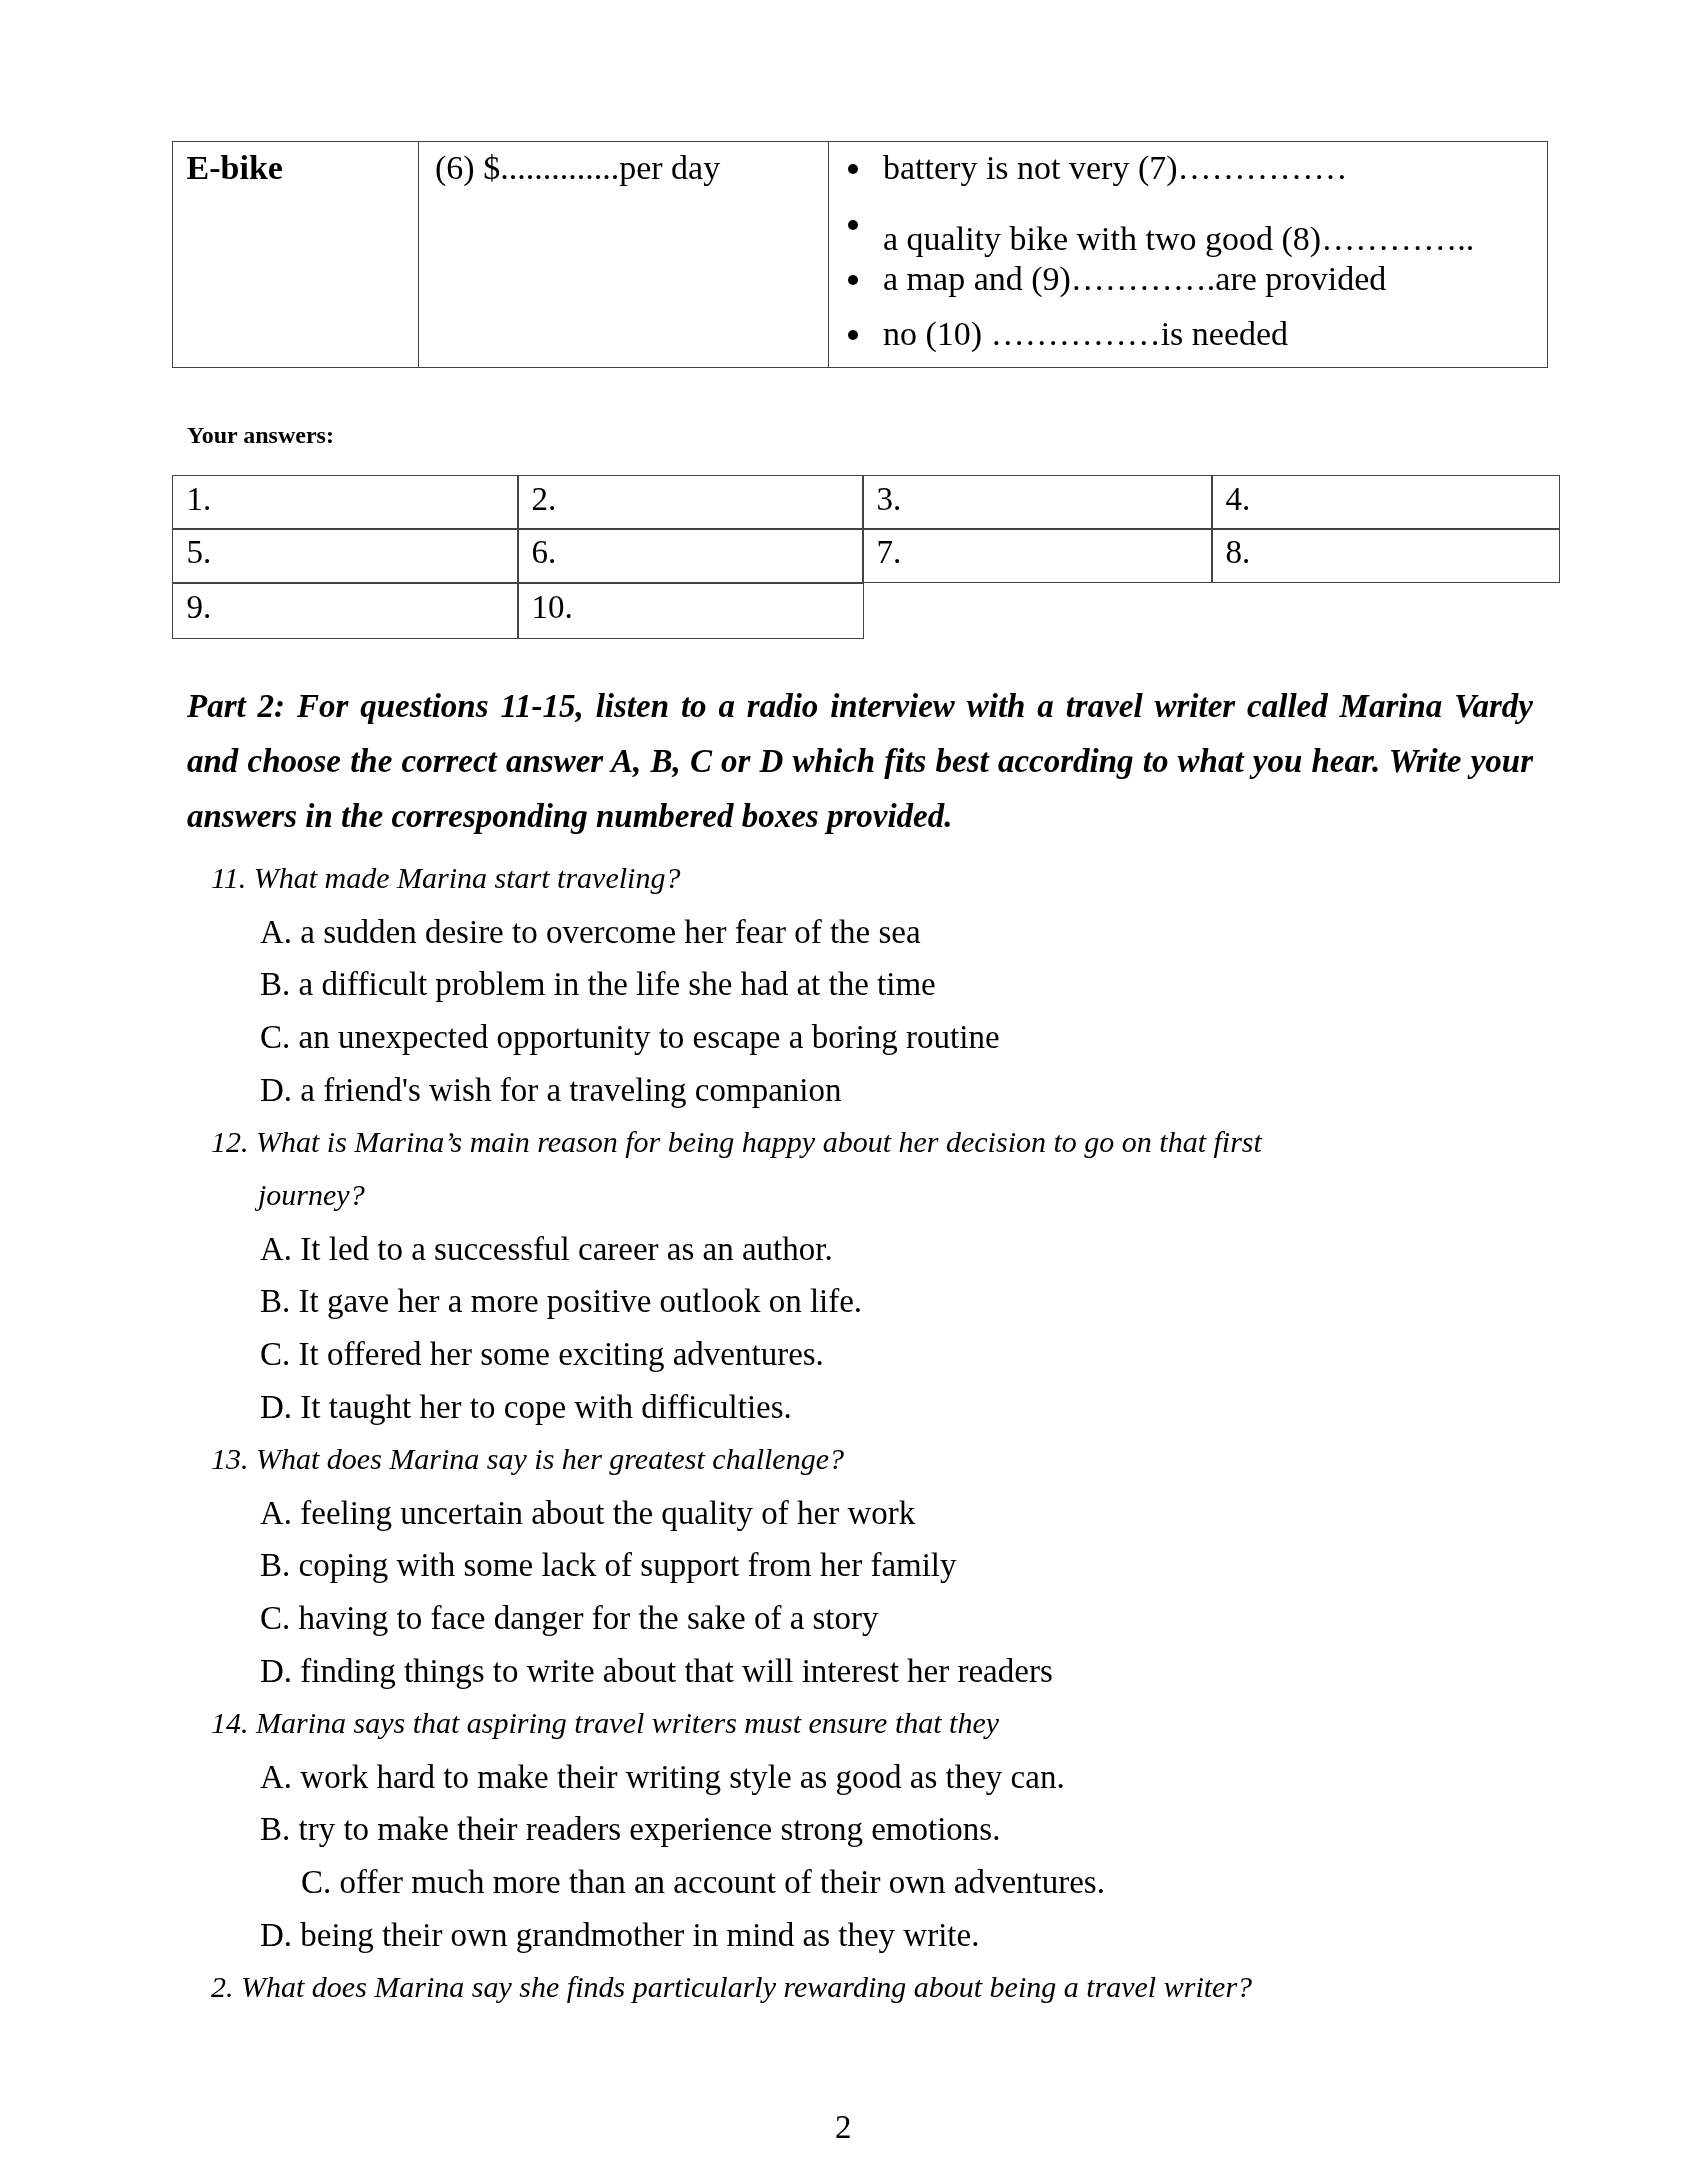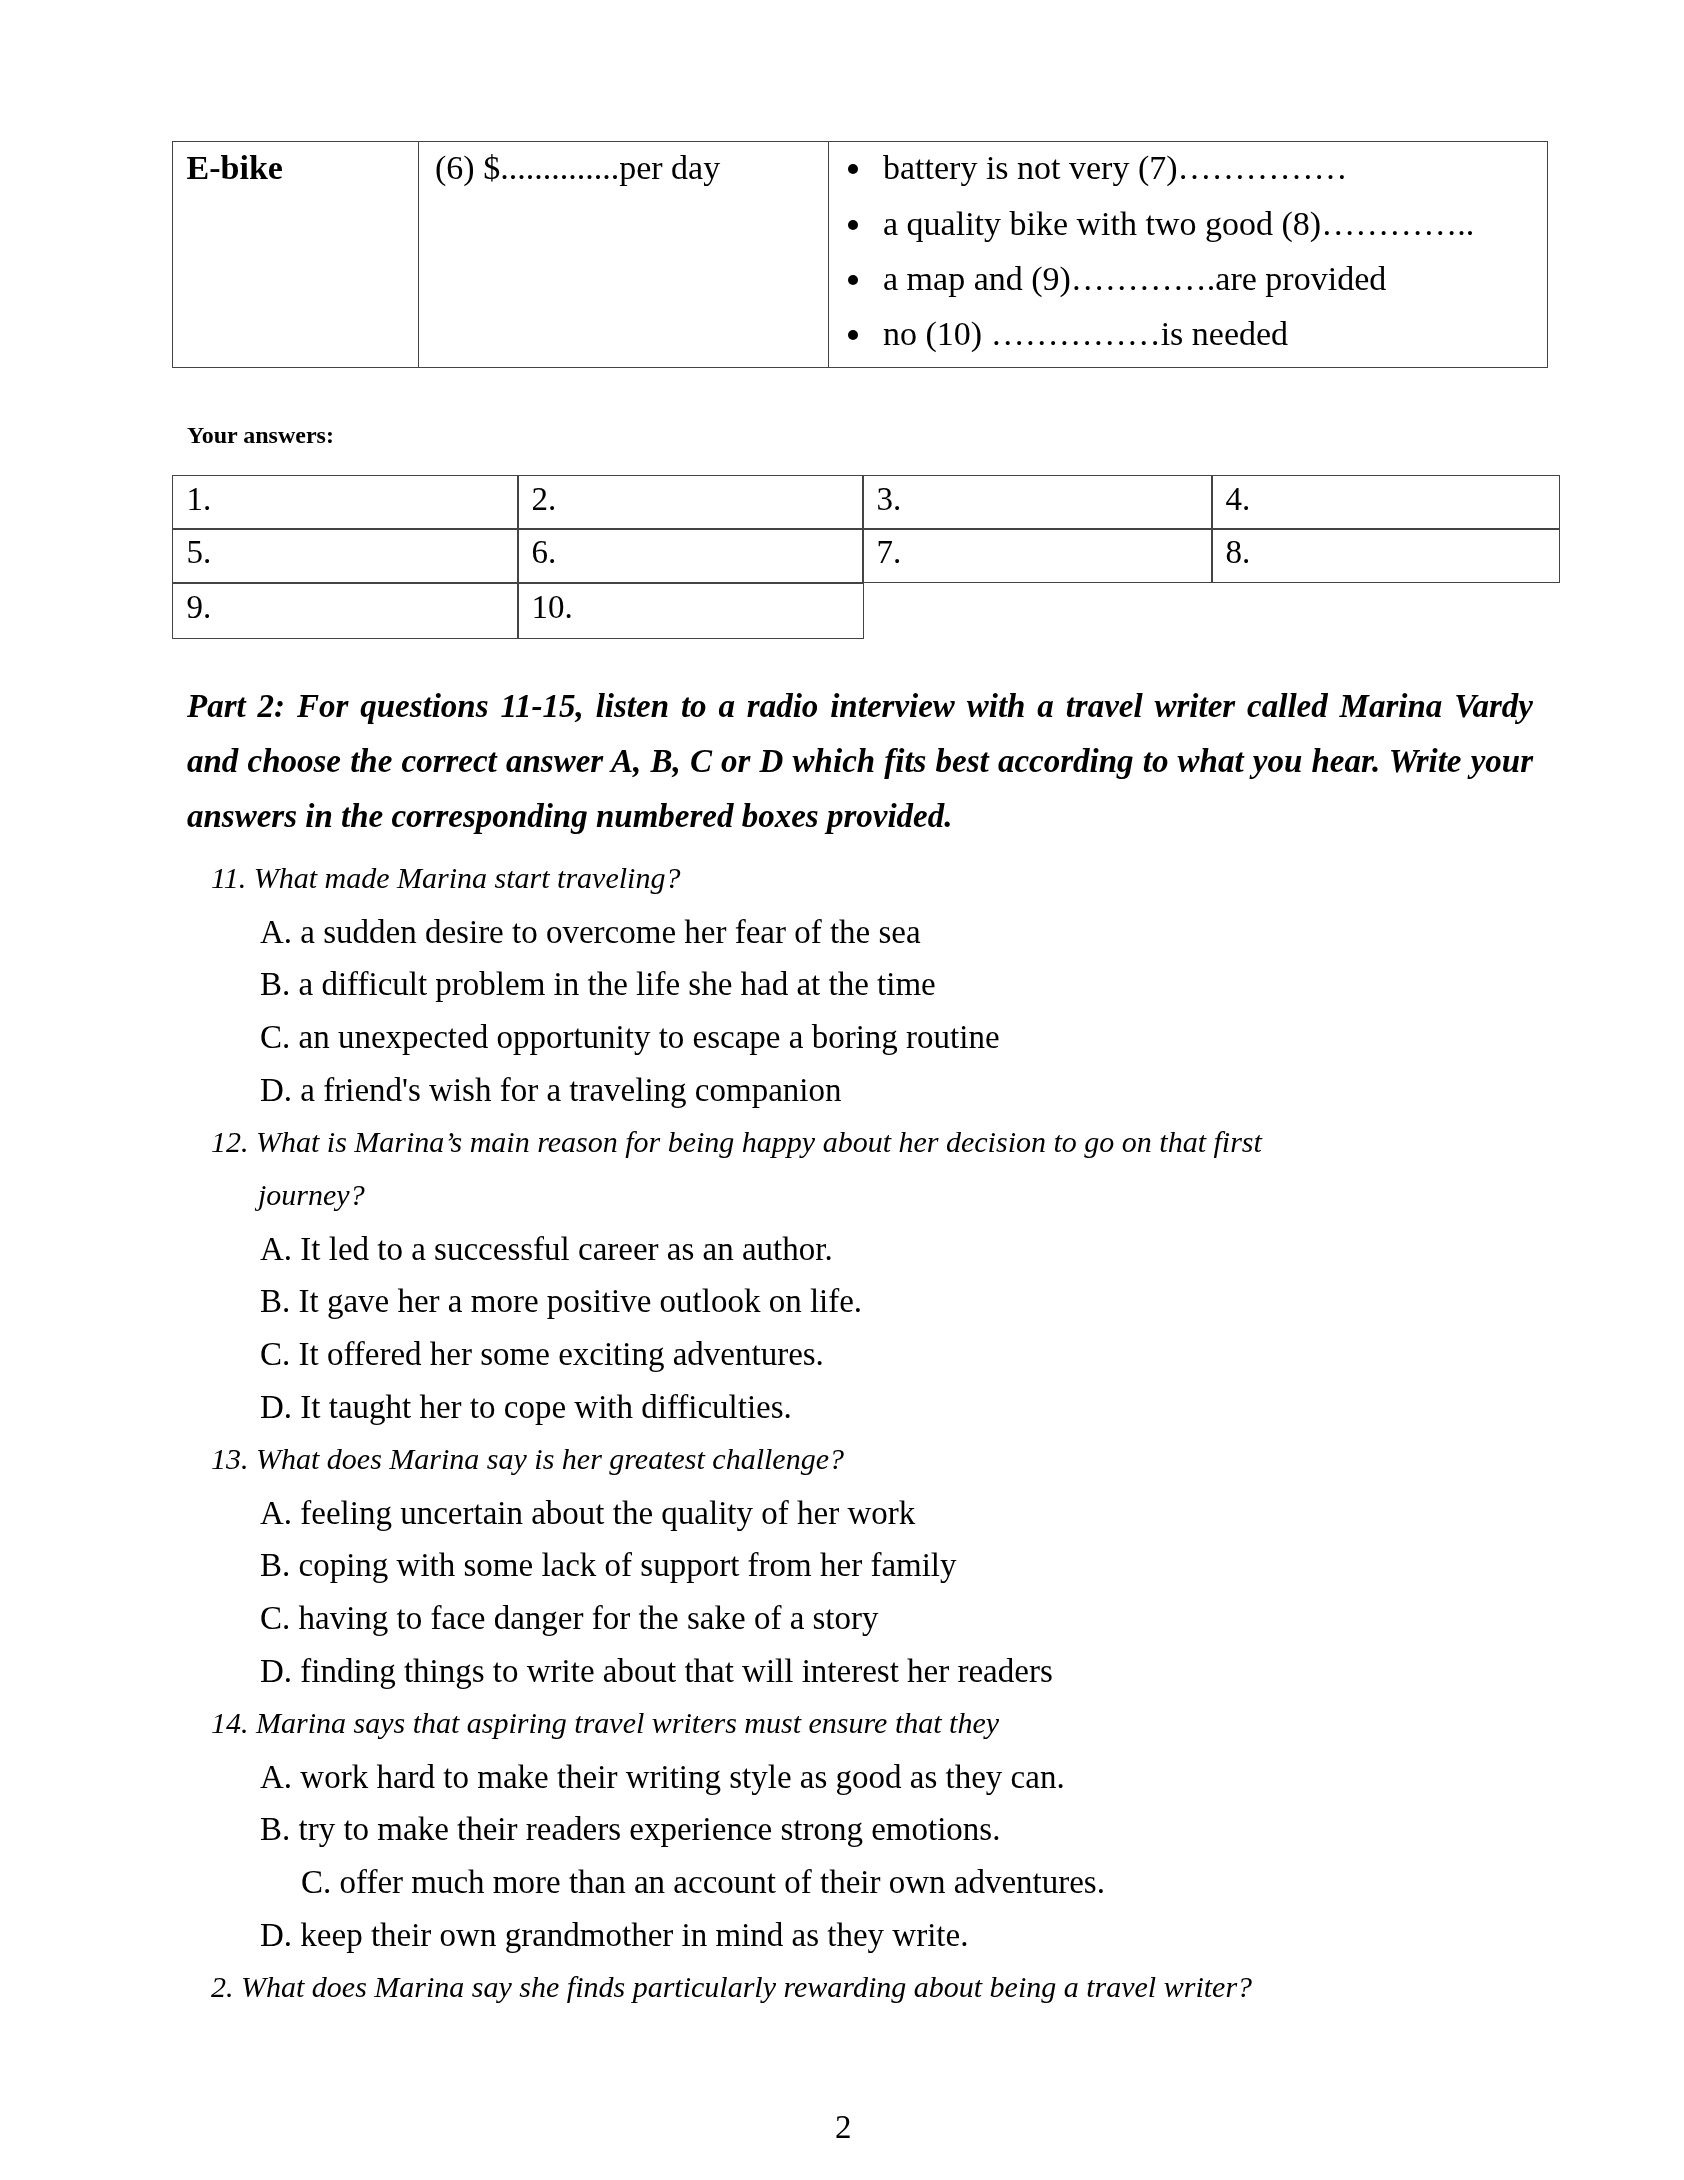--- a/index.html
+++ b/index.html
@@ -32,21 +32,21 @@
 
 <div class="top-table">
   <div class="col" style="left:245px;"></div>
   <div class="col" style="left:655px;"></div>
   <div class="cell-text bold" style="left:13.6px; top:8.5px;">E-bike</div>
   <div class="cell-text" style="left:262px; top:8.5px;">(6) $..............per day</div>
 
   <span class="bullet" style="left:675px; top:22px;"></span>
   <div class="cell-text" style="left:710px; top:9.4px;">battery is not very (7)……………</div>
   <span class="bullet" style="left:675px; top:78px;"></span>
-  <div class="cell-text" style="left:710px; top:65px;text-align:right;">a quality bike with two good (8)…………..</div>
+  <div class="cell-text" style="left:710px; top:80px;text-align:right;">a quality bike with two good (8)…………..</div>
   <span class="bullet" style="left:675px; top:133px;"></span>
   <div class="cell-text" style="left:710px; top:120px;">a map and (9)………….are provided</div>
   <span class="bullet" style="left:675px; top:188px;"></span>
   <div class="cell-text" style="left:710px; top:175px;">no (10) ……………is needed</div>
 </div>
 
 <div class="answers-title">Your answers:</div>
 
 <div>
   <div class="ans-cell" style="left:172px; top:475px; width:347px;">1.</div>
@@ -88,21 +88,21 @@
   <div class="opt" style="top:1549px;">B. coping with some lack of support from her family</div>
   <div class="opt" style="top:1602px;">C. having to face danger for the sake of a story</div>
   <div class="opt" style="top:1655px;">D. finding things to write about that will interest her readers</div>
 </div>
 
 <div>
   <div class="q" style="top:1708px;">14. Marina says that aspiring travel writers must ensure that they</div>
   <div class="opt" style="top:1761px;">A. work hard to make their writing style as good as they can.</div>
   <div class="opt" style="top:1813px;">B. try to make their readers experience strong emotions.</div>
   <div class="opt" style="top:1866px;margin-left:41px;">C. offer much more than an account of their own adventures.</div>
-  <div class="opt" style="top:1919px;">D. keep their own grandmother in mind as they write.</div>
+  <div class="opt" style="top:1919px;">D. being their own grandmother in mind as they write.</div>
 </div>
 
 <div>
   <div class="q" style="top:1972px;">2. What does Marina say she finds particularly rewarding about being a travel writer?</div>
 </div>
 
 <div class="page-num">2</div>
 
 
 </body></html>

